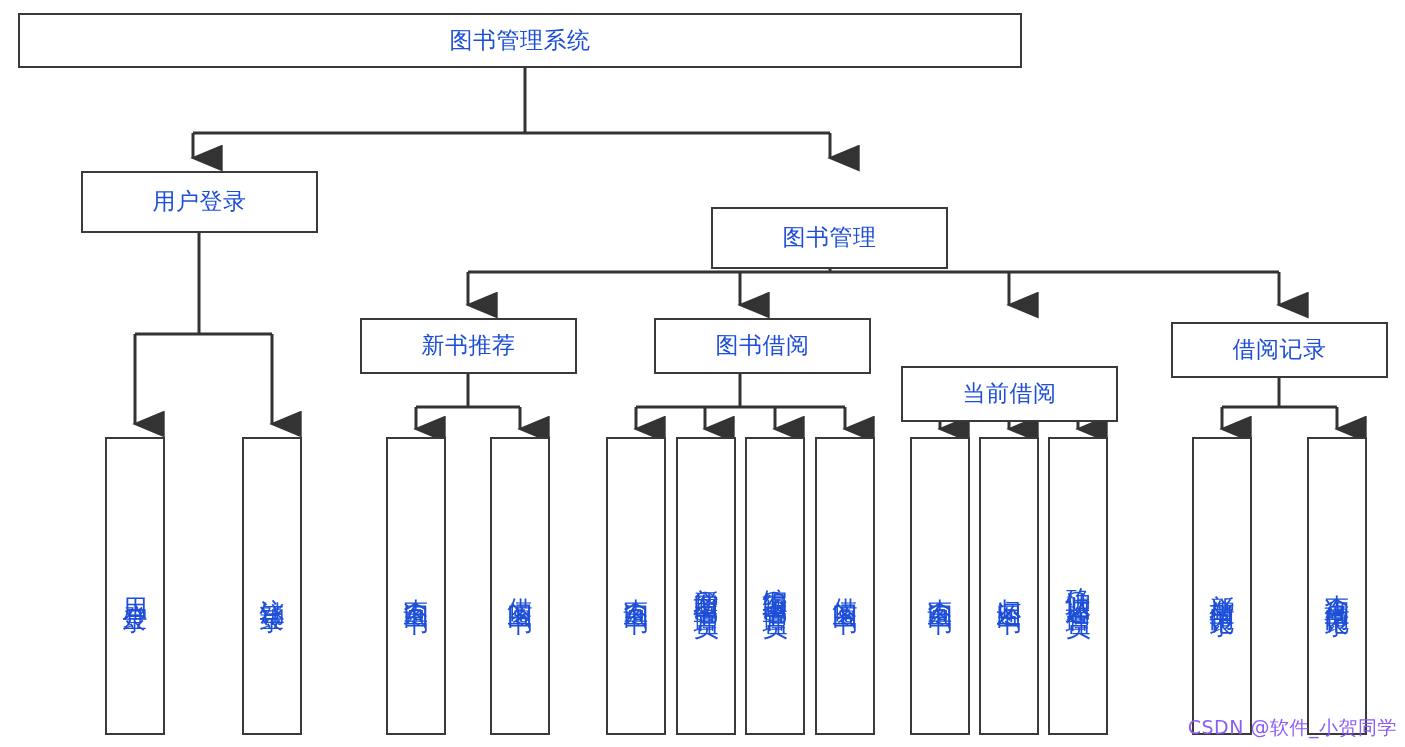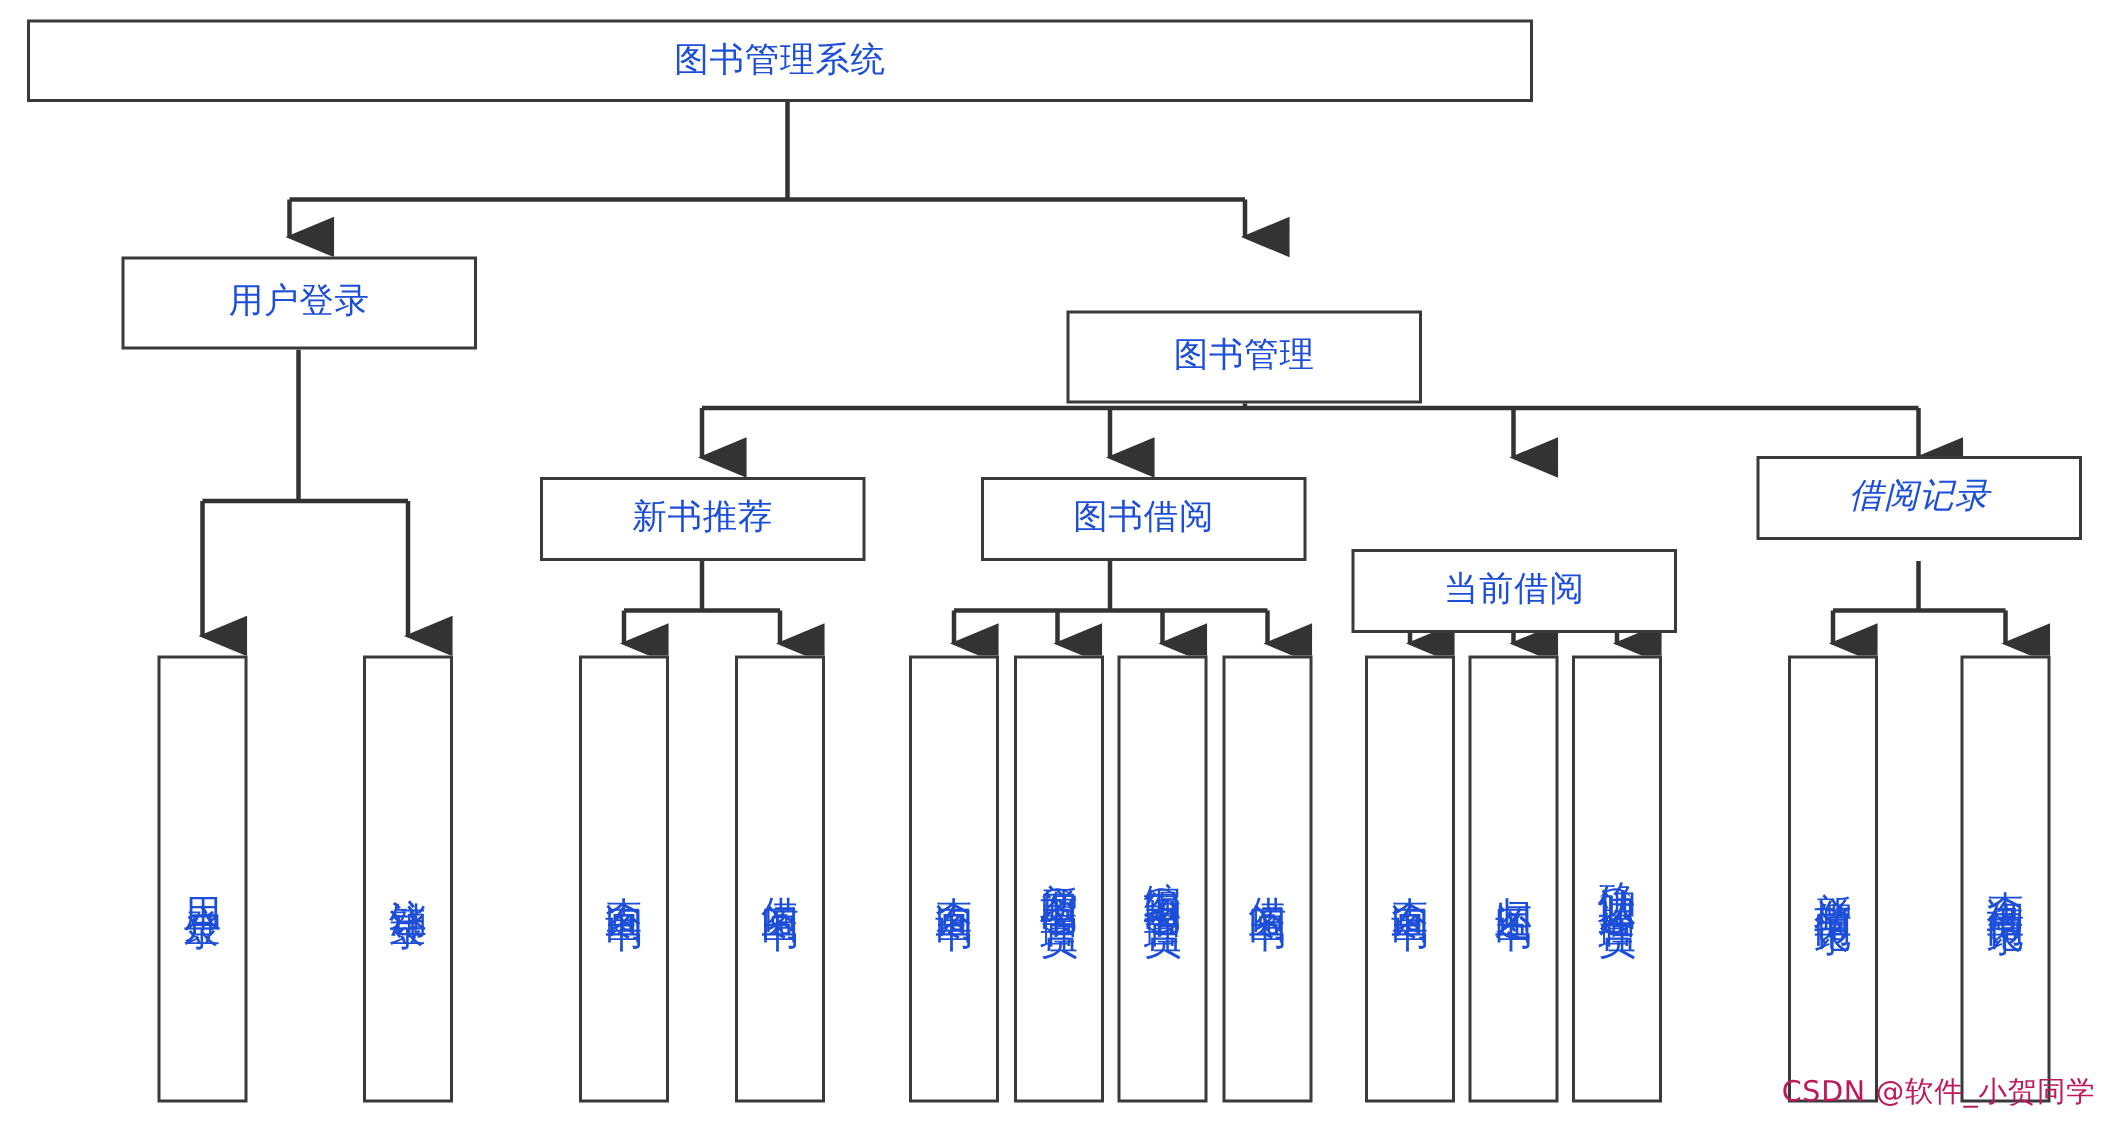--- a/index.html
+++ b/index.html
@@ -54,21 +54,21 @@
     text-orientation: upright;
     font-size: 25px;
     letter-spacing: 4px;
     line-height: 1;
   }
   #watermark {
     position: absolute;
     right: 8px;
     bottom: 6px;
     font-size: 19px;
-    color: #be185d;
+    color: #8b5cf6;
     letter-spacing: 0.5px;
     white-space: nowrap;
   }
 </style>
 </head>
 <body>
 
 <div id="canvas">
 
   <svg id="wires" viewBox="0 0 1405 747" xmlns="http://www.w3.org/2000/svg">
@@ -137,21 +137,21 @@
 
   <div class="node horiz" style="left:360px; top:318px; width:217px; height:56px;">
     <span class="label">新书推荐</span>
   </div>
   <div class="node horiz" style="left:654px; top:318px; width:217px; height:56px;">
     <span class="label">图书借阅</span>
   </div>
   <div class="node horiz" style="left:901px; top:318px; width:217px; height:56px;margin-top:48px;">
     <span class="label">当前借阅</span>
   </div>
-  <div class="node horiz" style="left:1171px; top:304px; width:217px; height:56px;font-style:italic;">
+  <div class="node horiz" style="left:1171px; top:322px; width:217px; height:56px;">
     <span class="label">借阅记录</span>
   </div>
 
   <div class="node vert" style="left:105px; top:437px; width:60px; height:298px;">
     <span class="label">用户登录</span>
   </div>
   <div class="node vert" style="left:242px; top:437px; width:60px; height:298px;">
     <span class="label">注销登录</span>
   </div>
 

